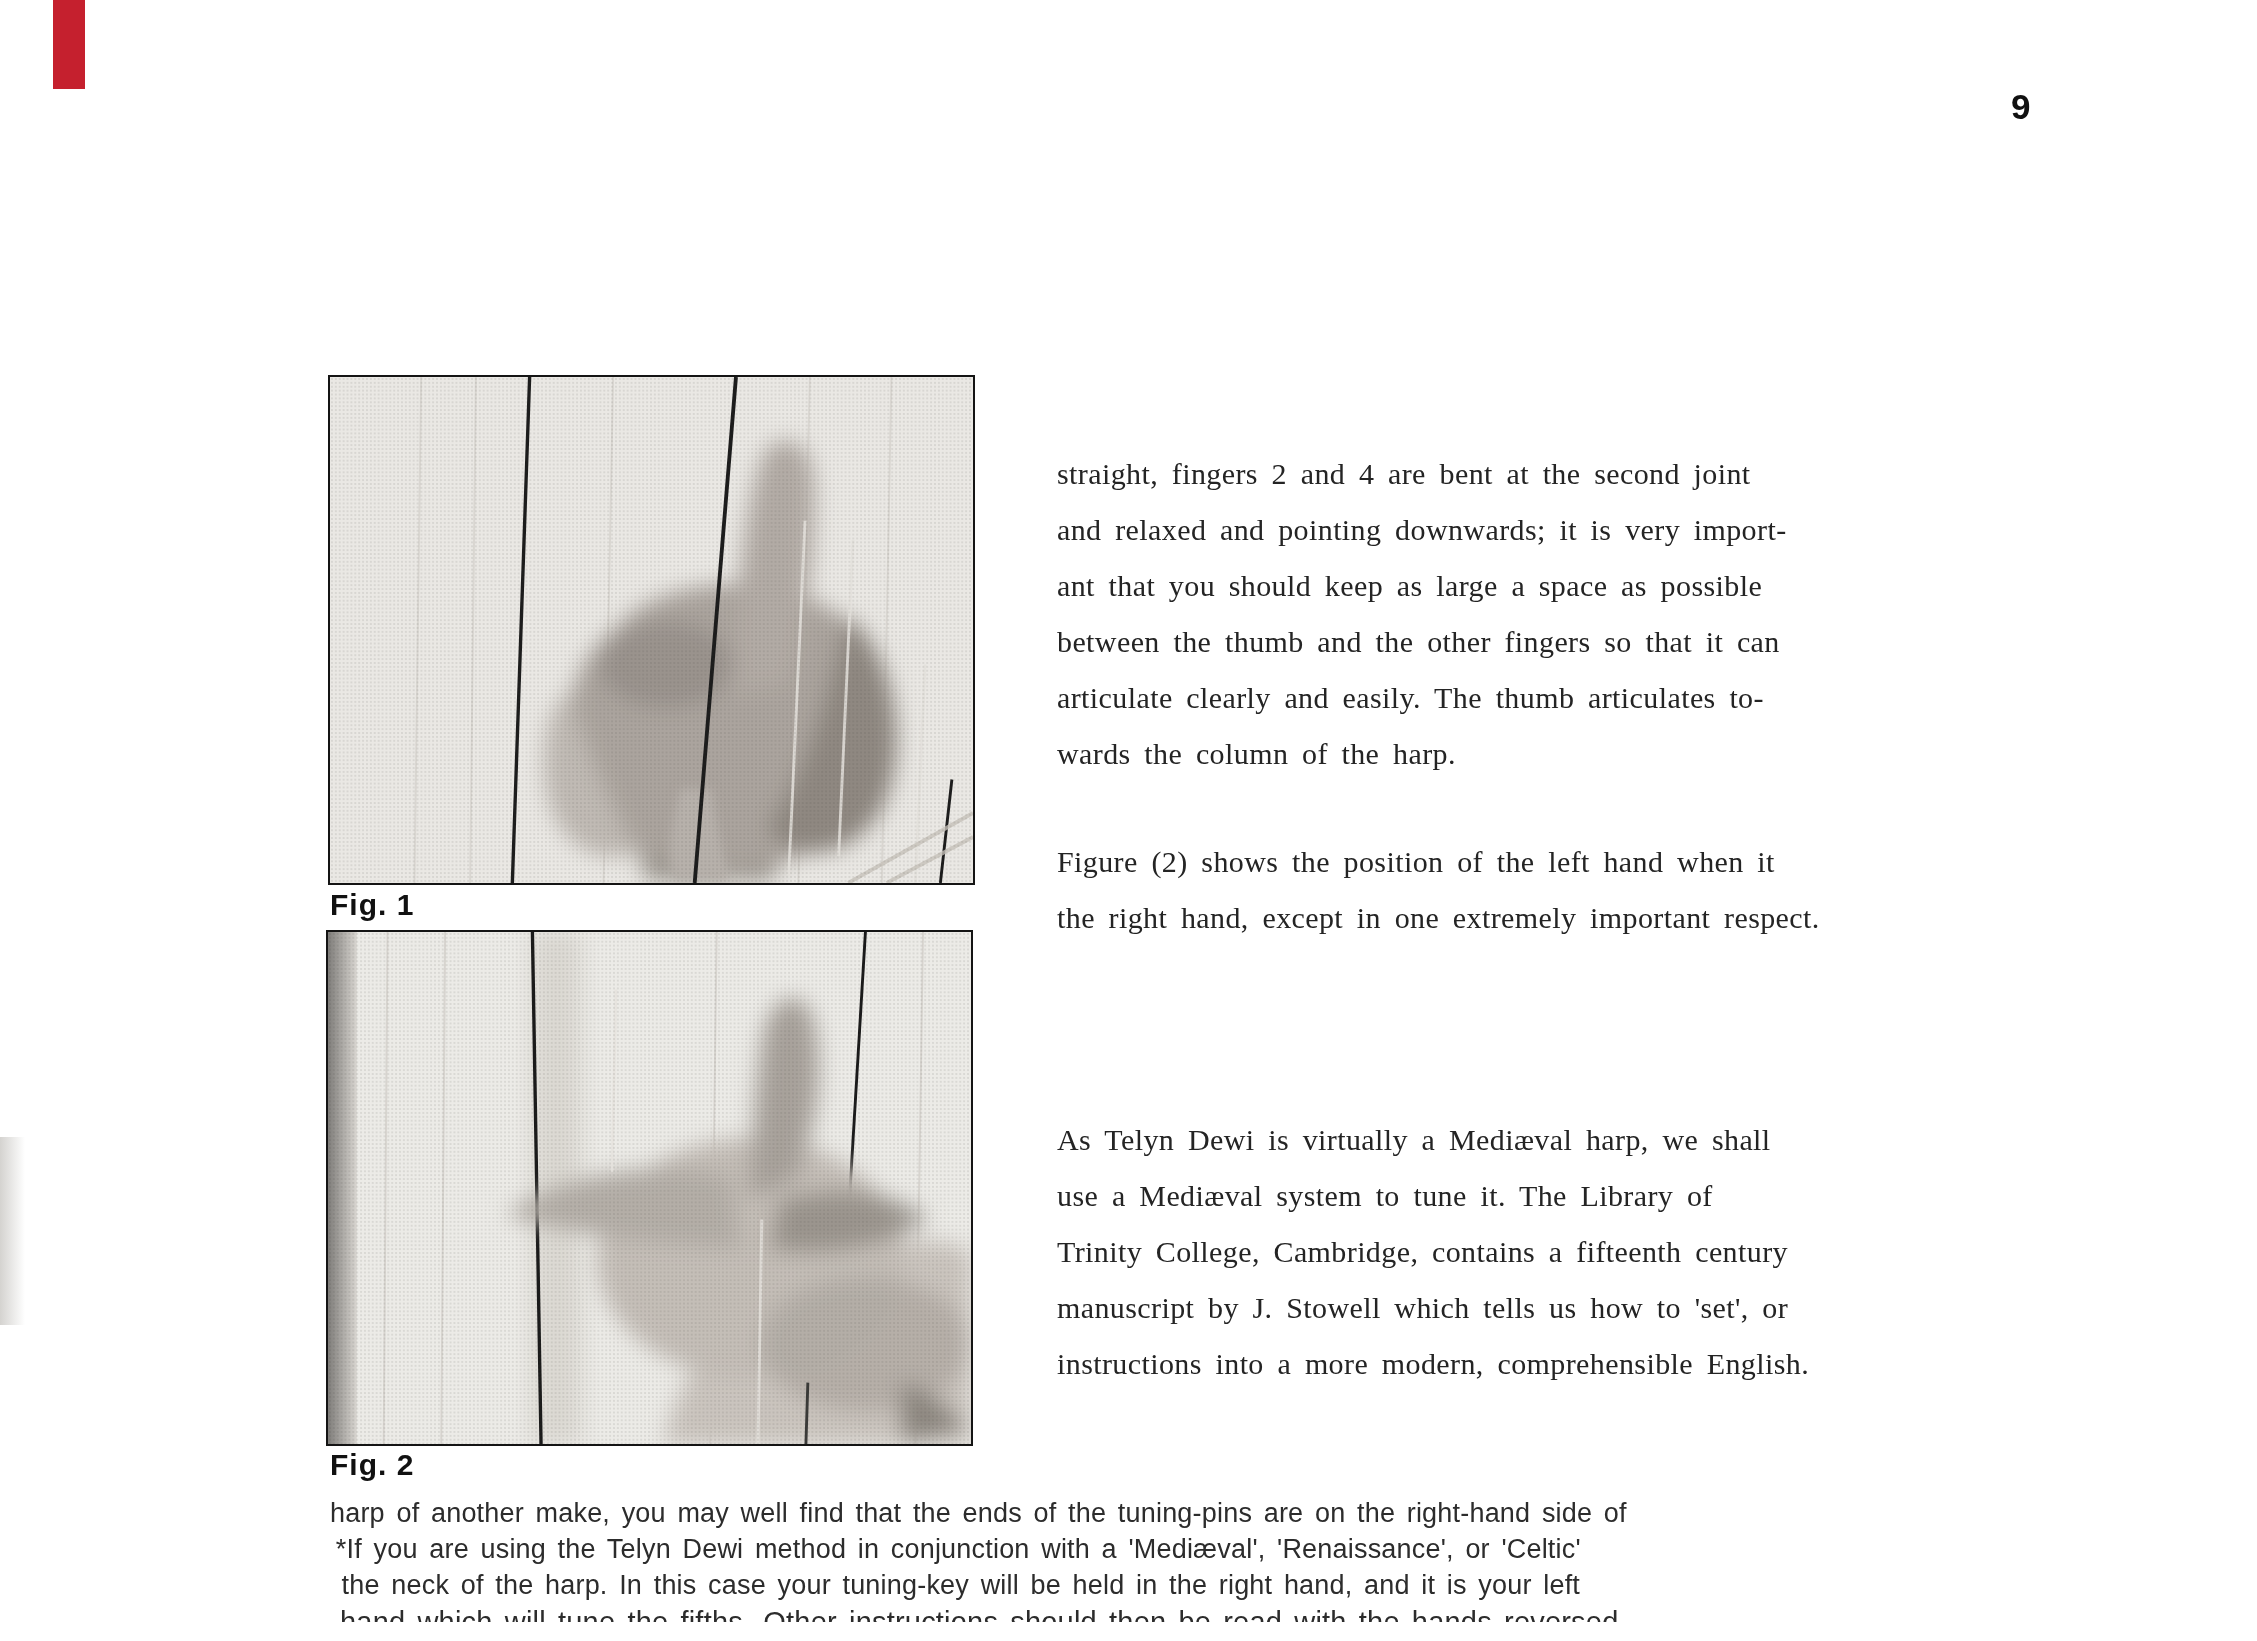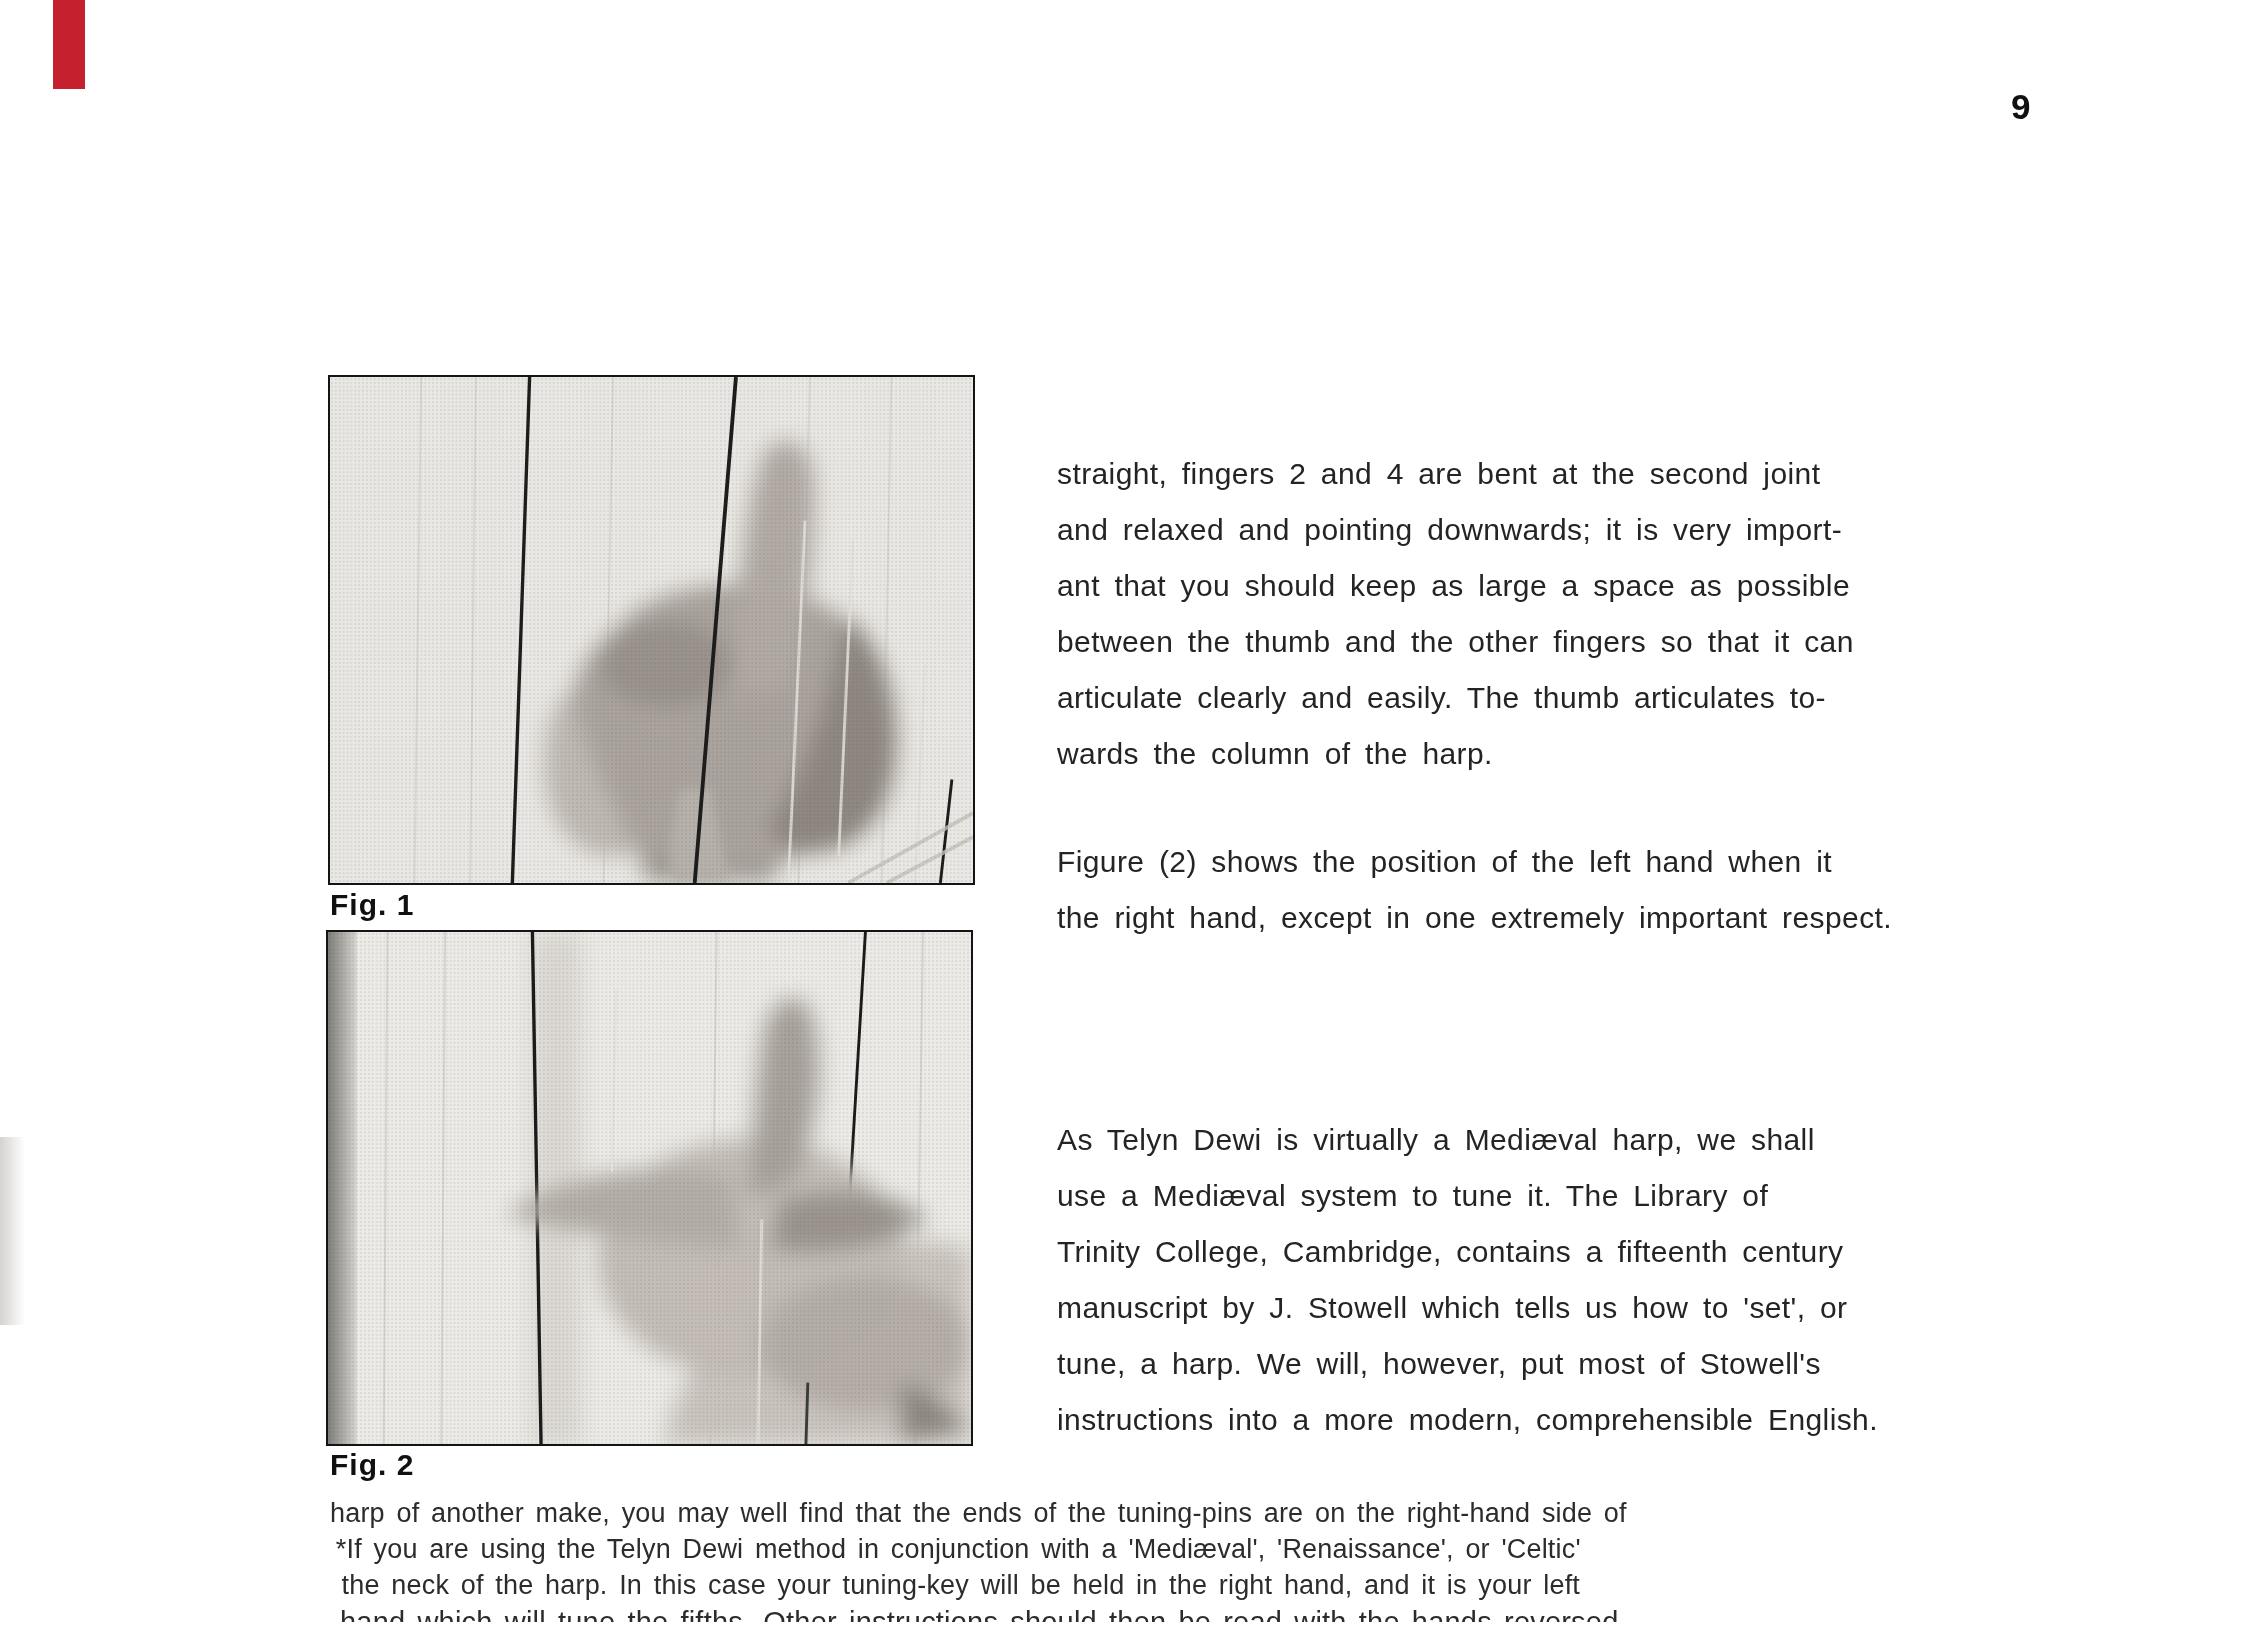--- a/index.html
+++ b/index.html
@@ -49,21 +49,21 @@
     letter-spacing:1px;
   }
   #fig1-label{left:330px;top:888px;text-align:right;}
   #fig2-label{left:330px;top:1448px;}
   
   .text-col{
     position:absolute;left:1057px;top:0;width:927px;
     font-size:30px;line-height:56px;color:#242424;
     letter-spacing:0.4px;word-spacing:5.8px;
   }
-  .para{position:absolute;left:0;width:927px;}
+  .para{position:absolute;left:0;width:927px;font-family:Liberation Serif, serif;}
   #para1{top:446px;}
   #para2{top:834px;}
   #para3{top:1112px;}
   .line{white-space:nowrap;}
   .u-word{
     display:inline-block;
     border-bottom:3.9px solid #2a2a2a;
     padding-bottom:1px;
     margin-right:27px;
   }
@@ -209,21 +209,20 @@
       <div>
           <div class="line">Figure (2) shows the position of the left hand when it</div>
           <div class="line">the right hand, except in one extremely important respect.</div>
         </div>
     </div>
     <div class="para" id="para3">
         <div class="line">As Telyn Dewi is virtually a Mediæval harp, we shall</div>
         <div class="line">use a Mediæval system to tune it. The Library of</div>
         <div class="line">Trinity College, Cambridge, contains a fifteenth century</div>
         <div class="line">manuscript by J. Stowell which tells us how to 'set', or</div>
-        <div class="line">tune, a harp. We will, however, put most of Stowell's</div>
         <div class="line">instructions into a more modern, comprehensible English.</div>
       </div>
   </div>
 
   <div class="footnote">
       <div class="line">harp of another make, you may well find that the ends of the tuning-pins are on the right-hand side of</div>
       <div class="line">*If you are using the Telyn Dewi method in conjunction with a 'Mediæval', 'Renaissance', or 'Celtic'</div>
       <div class="line">the neck of the harp. In this case your tuning-key will be held in the right hand, and it is your left</div>
     </div>
   <div class="cutoff-line">hand which will tune the fifths. Other instructions should then be read with the hands reversed.</div>

